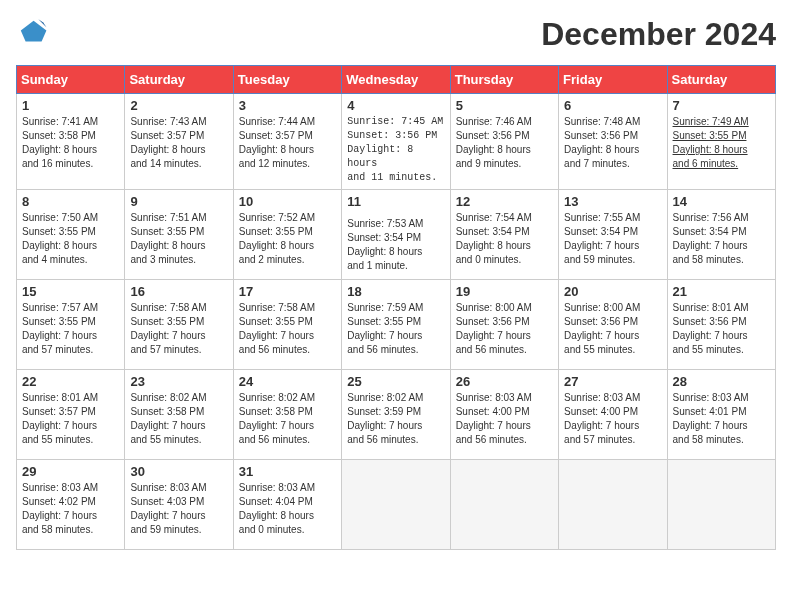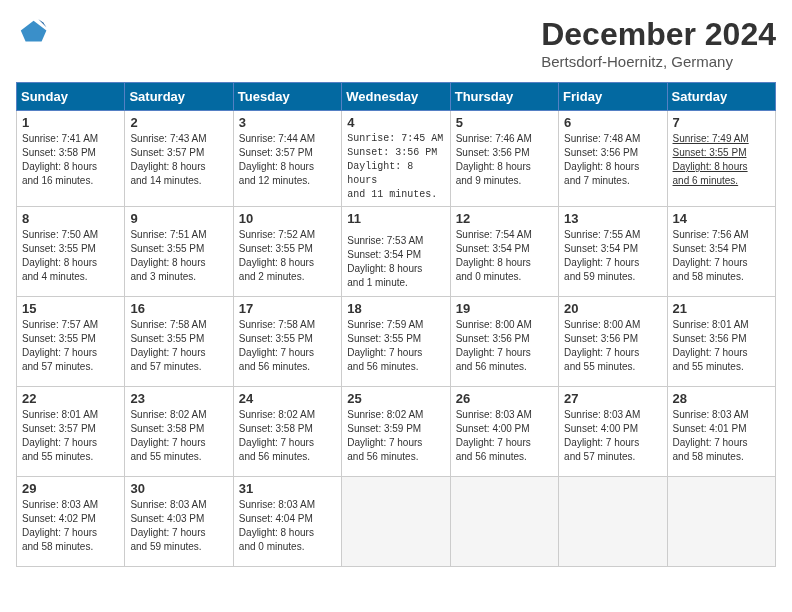--- a/index.html
+++ b/index.html
@@ -25,37 +25,37 @@
       font-size: 18px;
       font-weight: bold;
       color: #333;
       line-height: 1.1;
     }
     .logo-text span { display: block; }
     .logo-icon {
       width: 32px;
       height: 32px;
     }
-    .title-block { text-align: left; }
+    .title-block { text-align: center; }
     .month-title {
       font-size: 32px;
       font-weight: bold;
       color: #333;
     }
     .location {
       font-size: 15px;
       color: #555;
     }
     table {
       width: 100%;
       border-collapse: collapse;
       table-layout: fixed;
     }
     th {
-      background-color: #0369a1;
+      background-color: #ef4444;
       color: #fff;
       font-size: 13px;
       font-weight: bold;
       padding: 6px 4px;
       text-align: left;
       border: 1px solid #5580c4;
     }
     td {
       border: 1px solid #ccc;
       vertical-align: top;
@@ -85,21 +85,20 @@
 
 <div class="header">
   <div class="logo">
     <svg class="logo-icon" viewBox="0 0 40 40">
       <polygon points="22,6 38,18 32,32 12,32 6,18" fill="#3a8fc9"></polygon>
       <polygon points="28,4 38,14 34,8" fill="#1a5fa0"></polygon>
     </svg>
   </div>
   <div class="title-block">
     <div class="month-title">December 2024</div>
-    <div class="location">Bertsdorf-Hoernitz, Germany</div>
   </div>
 </div>
 
 <table>
   <thead>
     <tr id="weekday-header">
     <th>Sunday</th>
         <th>Saturday</th>
         <th>Tuesday</th>
         <th>Wednesday</th>

